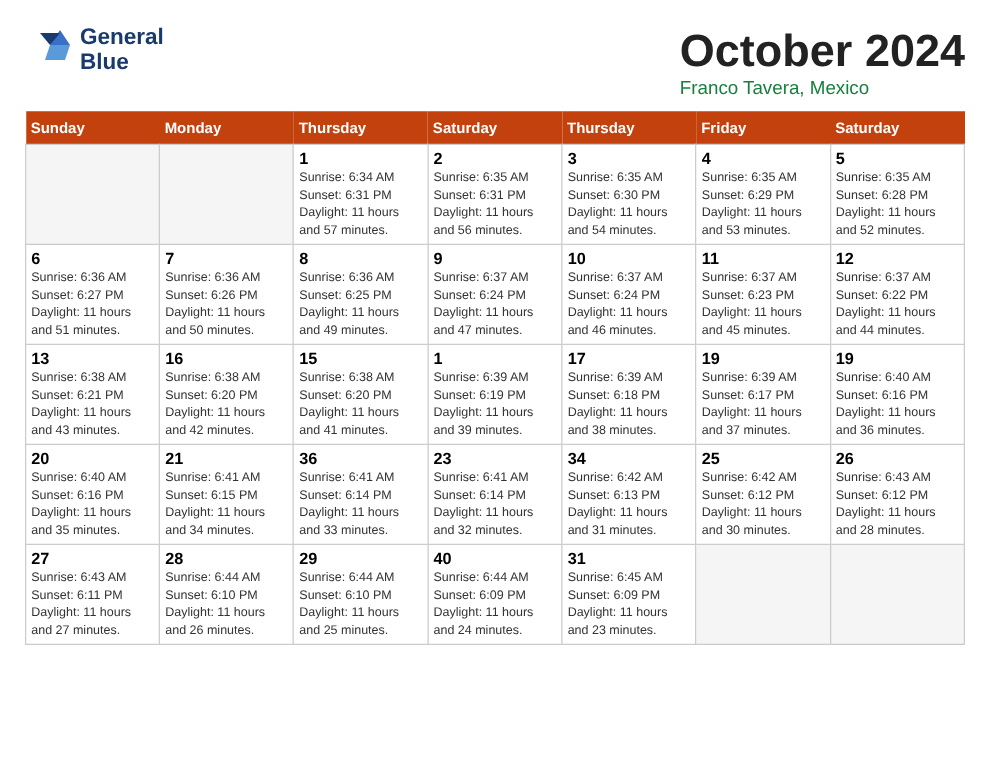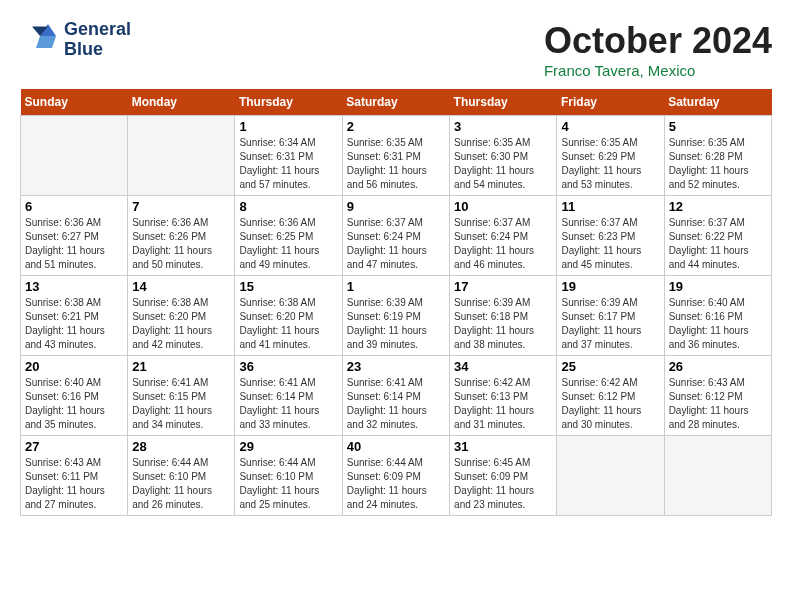--- a/index.html
+++ b/index.html
@@ -177,21 +177,21 @@
           <span class="day-num">12</span>
           <div class="day-info">Sunrise: 6:37 AM<br>Sunset: 6:22 PM<br>Daylight: 11 hours and 44 minutes.</div>
         </td>
       </tr>
       <tr>
         <td>
           <span class="day-num">13</span>
           <div class="day-info">Sunrise: 6:38 AM<br>Sunset: 6:21 PM<br>Daylight: 11 hours and 43 minutes.</div>
         </td>
         <td>
-          <span class="day-num">14</span>
+          <span class="day-num">16</span>
           <div class="day-info">Sunrise: 6:38 AM<br>Sunset: 6:20 PM<br>Daylight: 11 hours and 42 minutes.</div>
         </td>
         <td>
           <span class="day-num">15</span>
           <div class="day-info">Sunrise: 6:38 AM<br>Sunset: 6:20 PM<br>Daylight: 11 hours and 41 minutes.</div>
         </td>
         <td>
           <span class="day-num">1</span>
           <div class="day-info">Sunrise: 6:39 AM<br>Sunset: 6:19 PM<br>Daylight: 11 hours and 39 minutes.</div>
         </td>

